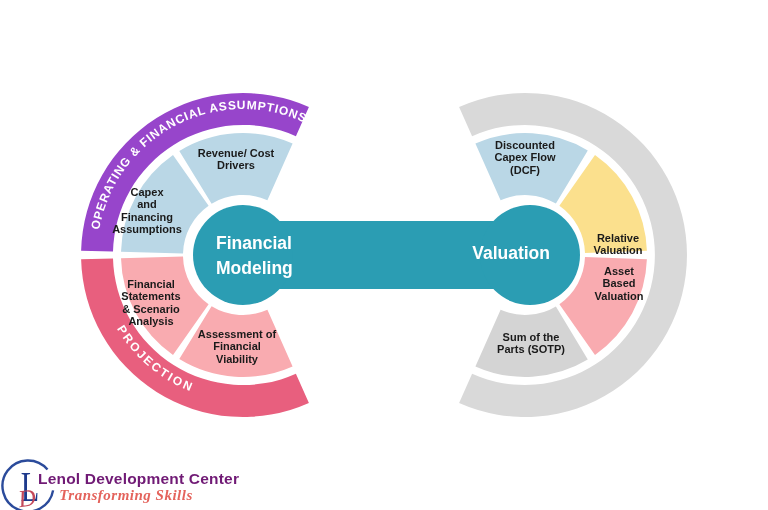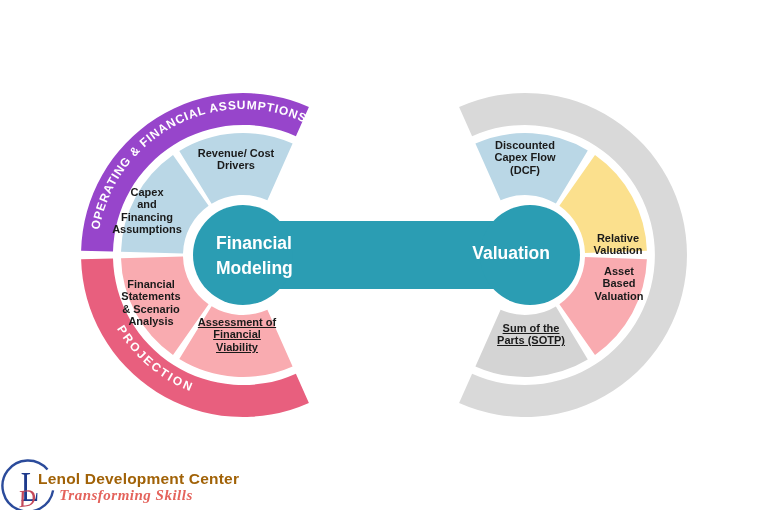--- a/index.html
+++ b/index.html
@@ -69,35 +69,35 @@
   <div class="label" style="left:97px;top:186px;width:100px;">Capex
 and
 Financing
 Assumptions</div>
   <div class="label" style="left:166px;top:147px;width:140px;">Revenue/ Cost
 Drivers</div>
   <div class="label" style="left:101px;top:278px;width:100px;">Financial
 Statements
 &amp; Scenario
 Analysis</div>
-  <div class="label" style="left:177px;top:316px;width:120px;text-decoration:underline;">Assessment of
+  <div class="label" style="left:177px;top:328px;width:120px;">Assessment of
 Financial
 Viability</div>
 
   <div class="label" style="left:465px;top:139px;width:120px;">Discounted
 Capex Flow
 (DCF)</div>
   <div class="label" style="left:558px;top:192px;width:120px;margin-top:40px;">Relative
 Valuation</div>
   <div class="label" style="left:559px;top:265px;width:120px;">Asset
 Based
 Valuation</div>
-  <div class="label" style="left:471px;top:322px;width:120px;text-decoration:underline;">Sum of the
+  <div class="label" style="left:471px;top:331px;width:120px;">Sum of the
 Parts (SOTP)</div>
 
   <div class="hub" style="left:216px;top:231px;width:115px;text-align:left;">Financial
 Modeling</div>
   <div class="hub" style="left:440px;top:241px;width:110px;text-align:right;">Valuation</div>
 
-  <div class="org-name" style="color: #a16207;">Lenol Development Center</div>
+  <div class="org-name" style="color: #701a75;">Lenol Development Center</div>
   <div class="tagline" style="color: rgb(228, 99, 92);">Transforming Skills</div>
 
 </div>
 
 </body></html>

